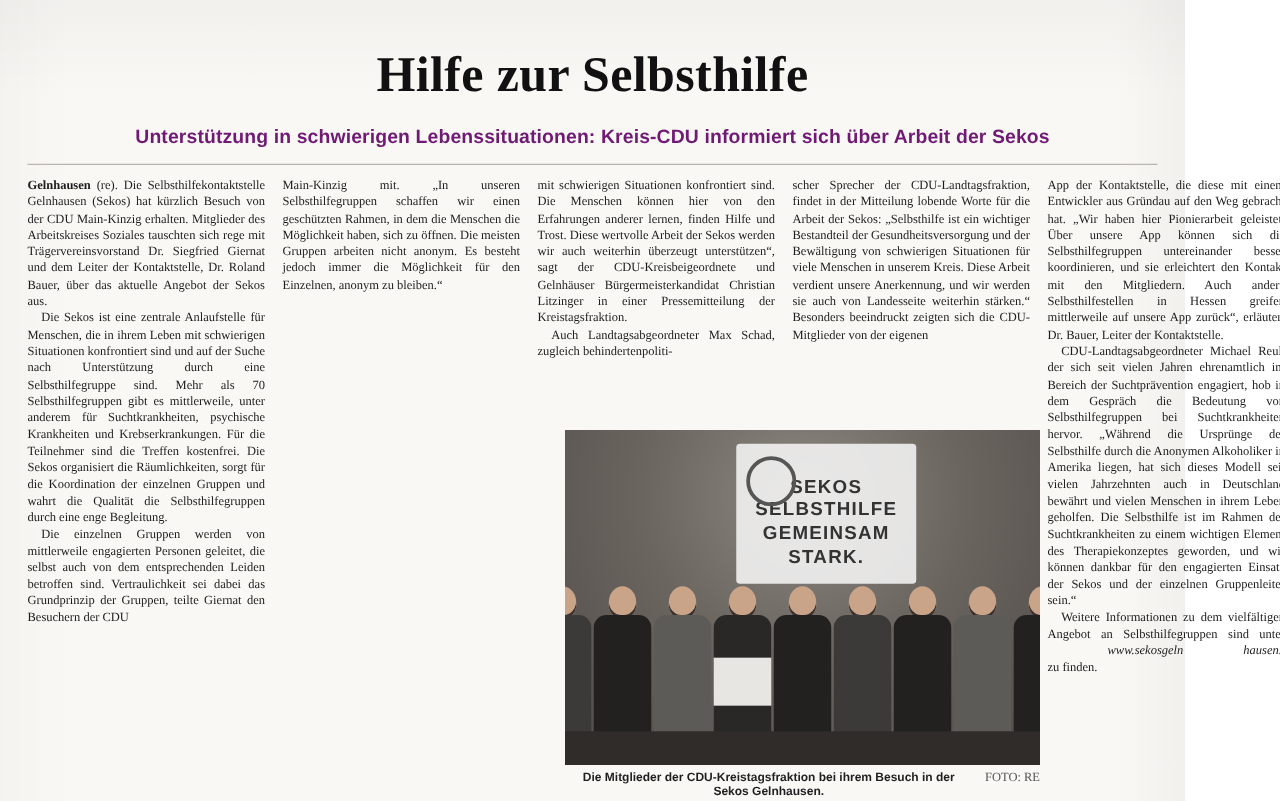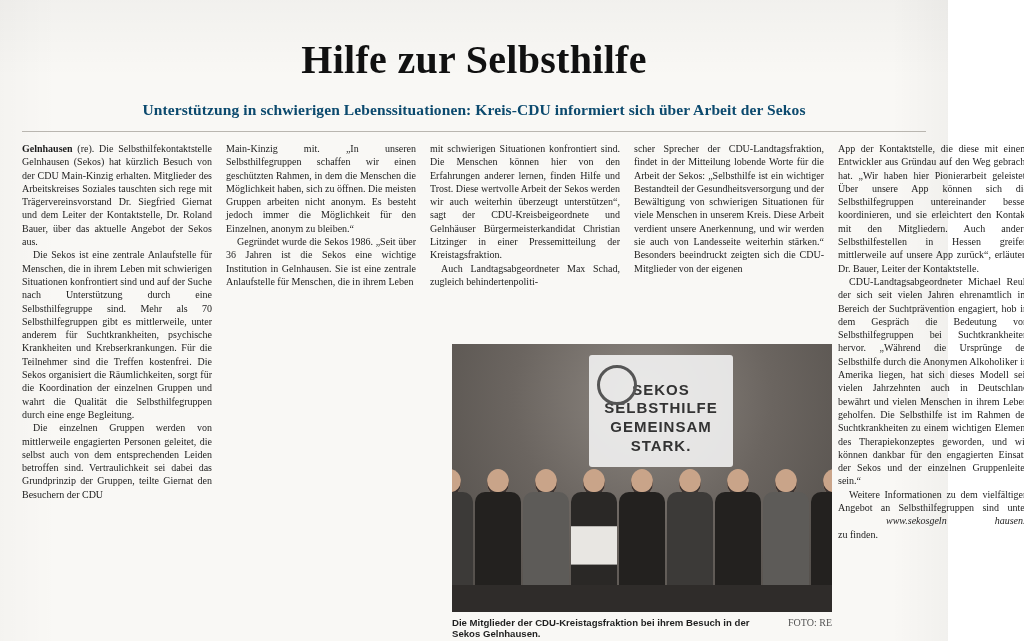--- a/index.html
+++ b/index.html
@@ -39,24 +39,24 @@
     text-align: center;
     font-family: "Liberation Serif", serif;
     font-weight: bold;
     font-size: 40px;
     letter-spacing: 0.3px;
     margin: 6px 0 14px 0;
     color: #111;
   }
   .subhead {
     text-align: center;
-    font-family: Liberation Serif, serif;
+    font-family: Liberation Sans, sans-serif;
     font-size: 15.5px;
     font-weight: 600;
-    color: #0c4a6e;
+    color: #701a75;
     margin: 18px 0 12px 0;
     letter-spacing: 0.1px;
   }
   .rule {
     border: 0;
     border-top: 1px solid #b9b6b0;
     margin: 6px 0 10px 0;
   }
   .columns {
     display: flex;
@@ -173,20 +173,21 @@
     left: 0; right: 0; bottom: 0;
     height: 10%;
     background: #2f2c2a;
   }
   .caption-row {
     display: flex;
     justify-content: space-between;
     align-items: baseline;
     gap: 10px;
     margin-top: 5px;
+    text-align: center;
   }
   .caption {
     font-family: "Liberation Sans", sans-serif;
     font-size: 9.6px;
     font-weight: bold;
     color: #1f1f1f;
   }
   .photo-credit {
     font-family: Liberation Serif, serif;
     font-size: 10px;
@@ -216,21 +217,20 @@
     <div class="columns">
 
       <div class="col">
         <p class="first"><span class="lead">Gelnhausen</span><span> (re). </span><span>Die Selbsthilfekontaktstelle Gelnhausen (Sekos) hat kürzlich Besuch von der CDU Main-Kinzig erhalten. Mitglieder des Arbeitskreises Soziales tauschten sich rege mit Trägervereinsvorstand Dr. Siegfried Giernat und dem Leiter der Kontaktstelle, Dr. Roland Bauer, über das aktuelle Angebot der Sekos aus.</span></p>
         <p>Die Sekos ist eine zentrale Anlaufstelle für Menschen, die in ihrem Leben mit schwierigen Situationen konfrontiert sind und auf der Suche nach Unterstützung durch eine Selbsthilfegruppe sind. Mehr als 70 Selbsthilfegruppen gibt es mittlerweile, unter anderem für Suchtkrankheiten, psychische Krankheiten und Krebserkrankungen. Für die Teilnehmer sind die Treffen kostenfrei. Die Sekos organisiert die Räumlichkeiten, sorgt für die Koordination der einzelnen Gruppen und wahrt die Qualität die Selbsthilfegruppen durch eine enge Begleitung.</p>
         <p>Die einzelnen Gruppen werden von mittlerweile engagierten Personen geleitet, die selbst auch von dem entsprechenden Leiden betroffen sind. Vertraulichkeit sei dabei das Grundprinzip der Gruppen, teilte Giernat den Besuchern der CDU</p>
       </div>
 
       <div class="col">
         <p class="first">Main-Kinzig mit. „In unseren Selbsthilfegruppen schaffen wir einen geschützten Rahmen, in dem die Menschen die Möglichkeit haben, sich zu öffnen. Die meisten Gruppen arbeiten nicht anonym. Es besteht jedoch immer die Möglichkeit für den Einzelnen, anonym zu bleiben.“</p>
-        <p>Gegründet wurde die Sekos 1986. „Seit über 36 Jahren ist die Sekos eine wichtige Institution in Gelnhausen. Sie ist eine zentrale Anlaufstelle für Menschen, die in ihrem Leben</p>
       </div>
 
       <div class="col wide-col">
         <p class="first">mit schwierigen Situationen konfrontiert sind. Die Menschen können hier von den Erfahrungen anderer lernen, finden Hilfe und Trost. Diese wertvolle Arbeit der Sekos werden wir auch weiterhin überzeugt unterstützen“, sagt der CDU-Kreisbeigeordnete und Gelnhäuser Bürgermeisterkandidat Christian Litzinger in einer Pressemitteilung der Kreistagsfraktion.</p>
         <p>Auch Landtagsabgeordneter Max Schad, zugleich behindertenpoliti-</p>
       </div>
 
       <div class="col">
         <p class="first">scher Sprecher der CDU-Landtagsfraktion, findet in der Mitteilung lobende Worte für die Arbeit der Sekos: „Selbsthilfe ist ein wichtiger Bestandteil der Gesundheitsversorgung und der Bewältigung von schwierigen Situationen für viele Menschen in unserem Kreis. Diese Arbeit verdient unsere Anerkennung, und wir werden sie auch von Landesseite weiterhin stärken.“ Besonders beeindruckt zeigten sich die CDU-Mitglieder von der eigenen</p>
       </div>

